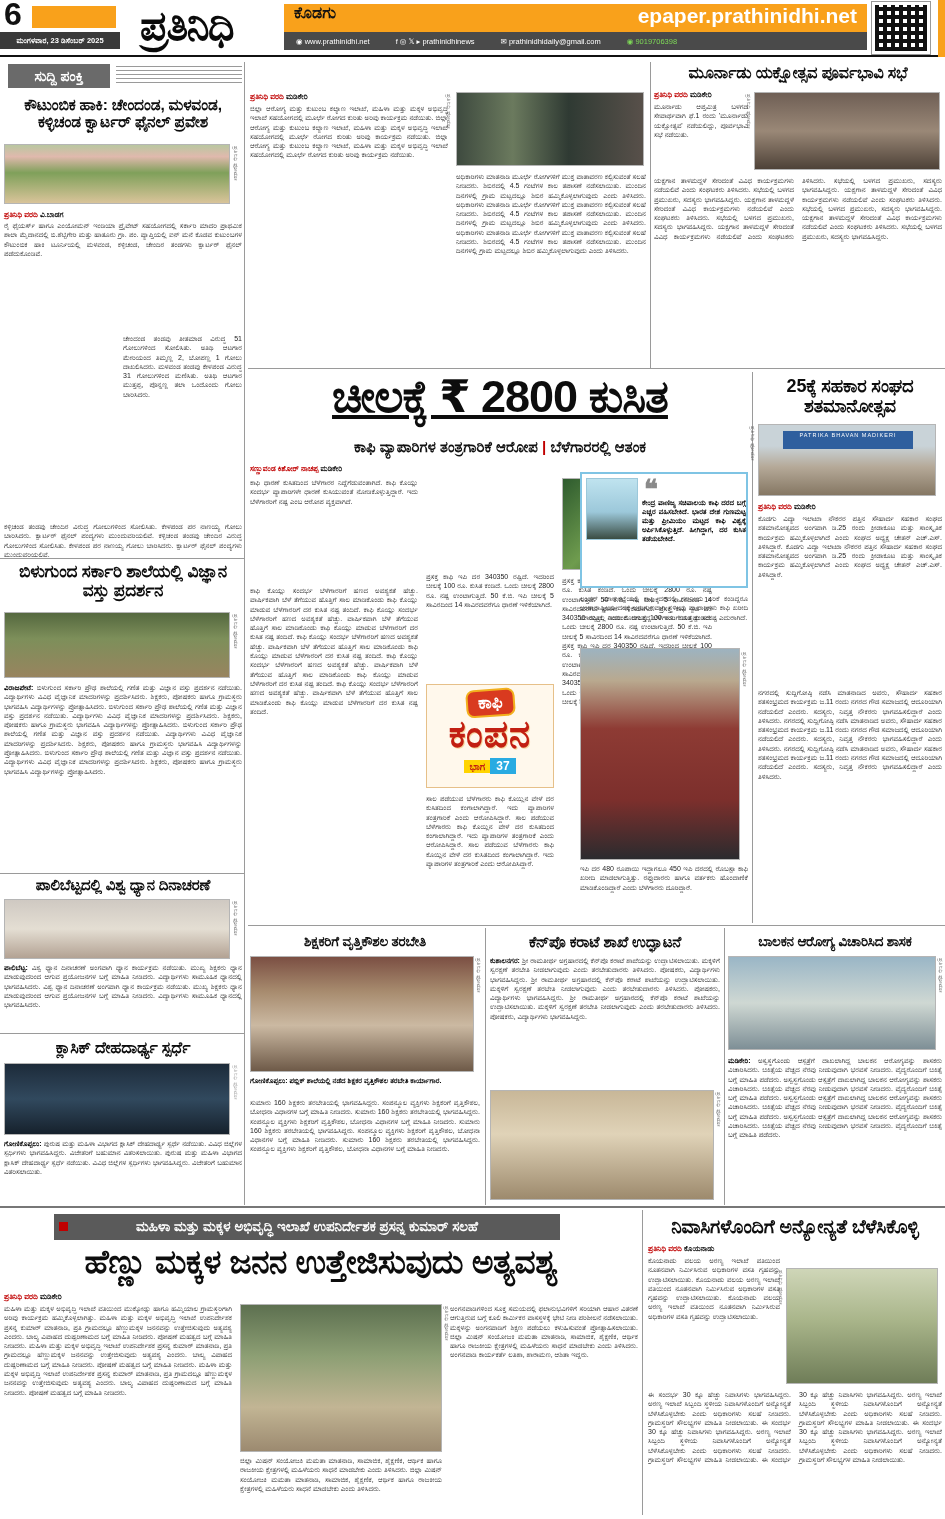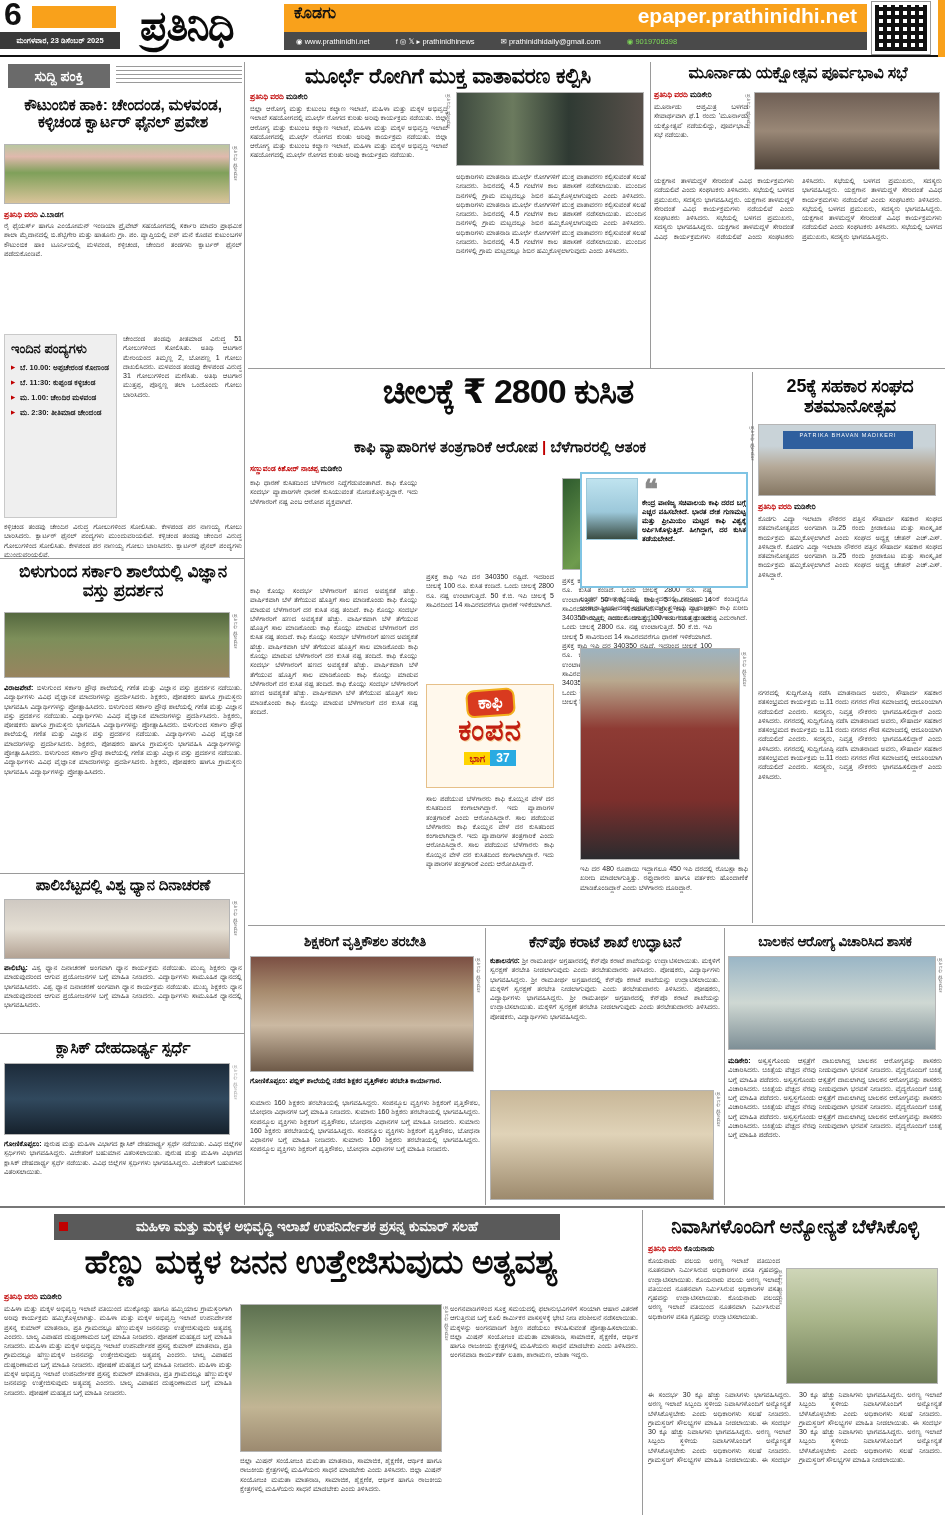--- a/index.html
+++ b/index.html
@@ -32,21 +32,21 @@
   
   #matches{background:#efefef;border:1px solid #c9c9c9;padding:6px 6px;}
   #matches .t{font-weight:bold;font-size:13px;line-height:1.25;color:#111;margin-bottom:6px;}
   #matches .it{font-size:7.5px;font-weight:bold;color:#222;margin:5px 0;line-height:1.3;padding-left:9px;position:relative;}
   #matches .it::before{content:"▶";color:#c00000;font-size:5.5px;position:absolute;left:0;top:1px;}
   
   #qbox{border:2px solid #7fc4e4;background:#fff;padding:4px;}
   .qmark{color:#8a8a8a;font-size:26px;font-weight:900;line-height:0.8;font-family:"Liberation Serif","DejaVu Serif",serif;}
   
   #klogo1{background:#d93a1f;color:#fff;font-weight:900;font-size:17px;border:2px solid #f2b01e;border-radius:8px;padding:2px 10px;transform:rotate(-4deg);display:inline-block;}
-  #klogo2{color:#c21f12;font-weight:900;font-size:29px;letter-spacing:1px;line-height:0.9;text-shadow:1px 1px 0 #f6d7a0;}
+  #klogo2{color:#c21f12;font-weight:900;font-size:38px;letter-spacing:1px;line-height:0.9;text-shadow:1px 1px 0 #f6d7a0;}
   .chip-y{background:#ffd400;color:#c21f12;font-weight:bold;font-size:10px;padding:1px 5px;}
   .chip-b{background:#29abe2;color:#fff;font-weight:bold;font-size:12px;padding:1px 6px;}
   
   #kicker{background:#5a5a5a;color:#fff;font-weight:bold;font-size:13.5px;display:flex;align-items:center;justify-content:center;gap:8px;}
   #kicker .sq{width:9px;height:9px;background:#c00000;position:absolute;left:5px;top:8px;}
   .banner{position:absolute;background:#2f5f9e;color:#fff;font-size:5.5px;text-align:center;letter-spacing:1px;line-height:9px;}
 </style>
 </head>
 <body>
 
@@ -90,27 +90,20 @@
     <div class="abs" id="newslabel" style="left:4px;top:2px;width:102px;height:24px;">ಸುದ್ದಿ ಪಂಕ್ತಿ</div>
     <div class="abs" id="labellines" style="left:112px;top:4px;width:126px;height:20px;"></div>
     <div class="abs hl" style="left:0;top:34px;width:238px;font-size:15.5px;">ಕೌಟುಂಬಿಕ ಹಾಕಿ: ಚೇಂದಂಡ, ಮಳವಂಡ, ಕಳ್ಳಿಚಂಡ ಕ್ವಾರ್ಟರ್ ಫೈನಲ್ ಪ್ರವೇಶ</div>
     <div class="ph" style="left:0;top:82px;width:226px;height:60px;background:linear-gradient(180deg,#b9c7a0 0%,#e0b9ad 20%,#7fa05a 48%,#d9c49a 100%);"></div>
     <div class="credit" style="left:229px;top:84px;">ಪ್ರತಿನಿಧಿ ಫೋಟೋ</div>
     <div class="abs byl" style="left:0;top:148px;">
       <span class="red">ಪ್ರತಿನಿಧಿ ವರದಿ</span>
       <span>ವಿ.ಬಾಡಗ</span>
     </div>
     <div class="abs body" style="left:0;top:159px;width:238px;height:110px;overflow:hidden;">ರೈ ಫೈಯರ್ಸ್ ಹಾಗೂ ಎಂಯೋಮನ್ ಇಂಡಿಯಾ ಪ್ರೈವೇಟ್ ಸಹಯೋಗದಲ್ಲಿ ಸರ್ಕಾರಿ ಮಾದರಿ ಪ್ರಾಥಮಿಕ ಶಾಲಾ ಮೈದಾನದಲ್ಲಿ ಬಿ.ಶೆಟ್ಟಿಗೇರಿ ಮತ್ತು ಹಾತೂರು ಗ್ರಾ. ಪಂ. ವ್ಯಾಪ್ತಿಯಲ್ಲಿ ಐನ್ ಮನೆ ಕೊಡವ ಕುಟುಂಬಗಳ ಕೌಟುಂಬಿಕ ಹಾಕಿ ಟೂರ್ನಿಯಲ್ಲಿ ಮಳವಂಡ, ಕಳ್ಳಿಚಂಡ, ಚೇಂದಿರ ತಂಡಗಳು ಕ್ವಾರ್ಟರ್ ಫೈನಲ್ ಪಡೆದುಕೊಂಡಿವೆ.</div>
-    <div class="abs" id="matches" style="left:0;top:272px;width:113px;height:184px;">
-      <div class="t">ಇಂದಿನ ಪಂದ್ಯಗಳು</div>
-      <div class="it">ಬೆ. 10.00: ಅಪ್ಪಚೇರಂಡ ಕೋಣಂಡ</div>
-      <div class="it">ಬೆ. 11:30: ಕುಪ್ಪಂಡ ಕಳ್ಳಿಚಂಡ</div>
-      <div class="it">ಮ. 1.00: ಚೇಂದಿರ ಮಳವಂಡ</div>
-      <div class="it">ಮ. 2:30: ತೀತಿಮಾಡ ಚೇಂದಂಡ</div>
-    </div>
     <div class="abs body" style="left:119px;top:272px;width:119px;height:184px;overflow:hidden;">ಚೇಂದಂಡ ತಂಡವು ತೀತಮಾಡ ವಿರುದ್ಧ 51 ಗೋಲುಗಳಿಂದ ಸೋಲಿಸಿತು. ಅತಿಥಿ ಆಟಗಾರ ಮೇರಿಯಂದ ತಿಮ್ಮಣ್ಣ 2, ಬೋಪಣ್ಣ 1 ಗೋಲು ದಾಖಲಿಸಿದರು. ಮಳವಂಡ ತಂಡವು ಕೇಳಪಂಡ ವಿರುದ್ಧ 31 ಗೋಲುಗಳಿಂದ ಮಣಿಸಿತು. ಅತಿಥಿ ಆಟಗಾರ ಮುತ್ತಪ್ಪ, ಪೊನ್ನಣ್ಣ ತಲಾ ಒಂದೊಂದು ಗೋಲು ಬಾರಿಸಿದರು.</div>
     <div class="abs body" style="left:0;top:460px;width:238px;height:92px;overflow:hidden;">ಕಳ್ಳಿಚಂಡ ತಂಡವು ಚೇಂದಿರ ವಿರುದ್ಧ ಗೋಲುಗಳಿಂದ ಸೋಲಿಸಿತು. ಕೇಳಪಂಡ ಪರ ನಾಣಯ್ಯ ಗೋಲು ಬಾರಿಸಿದರು. ಕ್ವಾರ್ಟರ್ ಫೈನಲ್ ಪಂದ್ಯಗಳು ಮುಂದುವರಿಯಲಿವೆ. ಕಳ್ಳಿಚಂಡ ತಂಡವು ಚೇಂದಿರ ವಿರುದ್ಧ ಗೋಲುಗಳಿಂದ ಸೋಲಿಸಿತು. ಕೇಳಪಂಡ ಪರ ನಾಣಯ್ಯ ಗೋಲು ಬಾರಿಸಿದರು. ಕ್ವಾರ್ಟರ್ ಫೈನಲ್ ಪಂದ್ಯಗಳು ಮುಂದುವರಿಯಲಿವೆ.</div>
   </div>
 
   <div class="abs" style="left:4px;top:560px;width:238px;height:312px;">
     <div class="abs hl" style="left:0;top:2px;width:238px;font-size:17px;">ಬಿಳುಗುಂದ ಸರ್ಕಾರಿ ಶಾಲೆಯಲ್ಲಿ ವಿಜ್ಞಾನ ವಸ್ತು ಪ್ರದರ್ಶನ</div>
     <div class="ph" style="left:0;top:52px;width:226px;height:66px;background:linear-gradient(180deg,#55683f,#7d8f5a 40%,#98845f);"></div>
     <div class="credit" style="left:229px;top:54px;">ಪ್ರತಿನಿಧಿ ಫೋಟೋ</div>
     <div class="abs body" style="left:0;top:123px;width:238px;height:186px;overflow:hidden;">
       <span class="lead">ವಿರಾಜಪೇಟೆ:</span>
@@ -132,21 +125,20 @@
     <div class="abs hl" style="left:0;top:4px;width:238px;font-size:16px;">ಕ್ಲಾಸಿಕ್ ದೇಹದಾರ್ಢ್ಯ ಸ್ಪರ್ಧೆ</div>
     <div class="ph" style="left:0;top:28px;width:226px;height:72px;background:linear-gradient(180deg,#1d2b3a,#31495e 50%,#16212c);"></div>
     <div class="credit" style="left:229px;top:30px;color:#999;">ಪ್ರತಿನಿಧಿ ಫೋಟೋ</div>
     <div class="abs body" style="left:0;top:104px;width:238px;height:62px;overflow:hidden;">
       <span class="lead">ಗೋಣಿಕೊಪ್ಪಲು:</span>
       <span>ಪುರುಷ ಮತ್ತು ಮಹಿಳಾ ವಿಭಾಗದ ಕ್ಲಾಸಿಕ್ ದೇಹದಾರ್ಢ್ಯ ಸ್ಪರ್ಧೆ ನಡೆಯಿತು. ವಿವಿಧ ಜಿಲ್ಲೆಗಳ ಸ್ಪರ್ಧಿಗಳು ಭಾಗವಹಿಸಿದ್ದರು. ವಿಜೇತರಿಗೆ ಬಹುಮಾನ ವಿತರಿಸಲಾಯಿತು. ಪುರುಷ ಮತ್ತು ಮಹಿಳಾ ವಿಭಾಗದ ಕ್ಲಾಸಿಕ್ ದೇಹದಾರ್ಢ್ಯ ಸ್ಪರ್ಧೆ ನಡೆಯಿತು. ವಿವಿಧ ಜಿಲ್ಲೆಗಳ ಸ್ಪರ್ಧಿಗಳು ಭಾಗವಹಿಸಿದ್ದರು. ವಿಜೇತರಿಗೆ ಬಹುಮಾನ ವಿತರಿಸಲಾಯಿತು.</span>
     </div>
   </div>
 
   <div class="abs" style="left:250px;top:62px;width:396px;height:304px;">
-    <div class="abs hl" style="left:0;top:2px;width:396px;font-size:21px;">ಮೂರ್ಛೆ ರೋಗಿಗೆ ಮುಕ್ತ ವಾತಾವರಣ ಕಲ್ಪಿಸಿ</div>
     <div class="abs byl" style="left:0;top:30px;">
       <span class="red">ಪ್ರತಿನಿಧಿ ವರದಿ</span>
       <span>ಮಡಿಕೇರಿ</span>
     </div>
     <div class="ph" style="left:206px;top:30px;width:188px;height:74px;background:linear-gradient(90deg,#3e4a3f,#6b7a5e 30%,#2f3a33 60%,#58504a);"></div>
     <div class="credit" style="left:196px;top:32px;">ಪ್ರತಿನಿಧಿ ಫೋಟೋ</div>
     <div class="abs body" style="left:0;top:42px;width:198px;height:262px;overflow:hidden;">ಜಿಲ್ಲಾ ಆರೋಗ್ಯ ಮತ್ತು ಕುಟುಂಬ ಕಲ್ಯಾಣ ಇಲಾಖೆ, ಮಹಿಳಾ ಮತ್ತು ಮಕ್ಕಳ ಅಭಿವೃದ್ಧಿ ಇಲಾಖೆ ಸಹಯೋಗದಲ್ಲಿ ಮೂರ್ಛೆ ರೋಗದ ಕುರಿತು ಅರಿವು ಕಾರ್ಯಕ್ರಮ ನಡೆಯಿತು. ಜಿಲ್ಲಾ ಆರೋಗ್ಯ ಮತ್ತು ಕುಟುಂಬ ಕಲ್ಯಾಣ ಇಲಾಖೆ, ಮಹಿಳಾ ಮತ್ತು ಮಕ್ಕಳ ಅಭಿವೃದ್ಧಿ ಇಲಾಖೆ ಸಹಯೋಗದಲ್ಲಿ ಮೂರ್ಛೆ ರೋಗದ ಕುರಿತು ಅರಿವು ಕಾರ್ಯಕ್ರಮ ನಡೆಯಿತು. ಜಿಲ್ಲಾ ಆರೋಗ್ಯ ಮತ್ತು ಕುಟುಂಬ ಕಲ್ಯಾಣ ಇಲಾಖೆ, ಮಹಿಳಾ ಮತ್ತು ಮಕ್ಕಳ ಅಭಿವೃದ್ಧಿ ಇಲಾಖೆ ಸಹಯೋಗದಲ್ಲಿ ಮೂರ್ಛೆ ರೋಗದ ಕುರಿತು ಅರಿವು ಕಾರ್ಯಕ್ರಮ ನಡೆಯಿತು.</div>
     <div class="abs body" style="left:206px;top:110px;width:190px;height:194px;overflow:hidden;">ಅಧಿಕಾರಿಗಳು ಮಾತನಾಡಿ ಮೂರ್ಛೆ ರೋಗಿಗಳಿಗೆ ಮುಕ್ತ ವಾತಾವರಣ ಕಲ್ಪಿಸುವಂತೆ ಸಲಹೆ ನೀಡಿದರು. ಶಿಬಿರದಲ್ಲಿ 4.5 ಗಂಟೆಗಳ ಕಾಲ ತಪಾಸಣೆ ನಡೆಸಲಾಯಿತು. ಮುಂದಿನ ದಿನಗಳಲ್ಲಿ ಗ್ರಾಮ ಮಟ್ಟದಲ್ಲೂ ಶಿಬಿರ ಹಮ್ಮಿಕೊಳ್ಳಲಾಗುವುದು ಎಂದು ತಿಳಿಸಿದರು. ಅಧಿಕಾರಿಗಳು ಮಾತನಾಡಿ ಮೂರ್ಛೆ ರೋಗಿಗಳಿಗೆ ಮುಕ್ತ ವಾತಾವರಣ ಕಲ್ಪಿಸುವಂತೆ ಸಲಹೆ ನೀಡಿದರು. ಶಿಬಿರದಲ್ಲಿ 4.5 ಗಂಟೆಗಳ ಕಾಲ ತಪಾಸಣೆ ನಡೆಸಲಾಯಿತು. ಮುಂದಿನ ದಿನಗಳಲ್ಲಿ ಗ್ರಾಮ ಮಟ್ಟದಲ್ಲೂ ಶಿಬಿರ ಹಮ್ಮಿಕೊಳ್ಳಲಾಗುವುದು ಎಂದು ತಿಳಿಸಿದರು. ಅಧಿಕಾರಿಗಳು ಮಾತನಾಡಿ ಮೂರ್ಛೆ ರೋಗಿಗಳಿಗೆ ಮುಕ್ತ ವಾತಾವರಣ ಕಲ್ಪಿಸುವಂತೆ ಸಲಹೆ ನೀಡಿದರು. ಶಿಬಿರದಲ್ಲಿ 4.5 ಗಂಟೆಗಳ ಕಾಲ ತಪಾಸಣೆ ನಡೆಸಲಾಯಿತು. ಮುಂದಿನ ದಿನಗಳಲ್ಲಿ ಗ್ರಾಮ ಮಟ್ಟದಲ್ಲೂ ಶಿಬಿರ ಹಮ್ಮಿಕೊಳ್ಳಲಾಗುವುದು ಎಂದು ತಿಳಿಸಿದರು.</div>
   </div>
 
@@ -156,21 +148,21 @@
       <span class="red">ಪ್ರತಿನಿಧಿ ವರದಿ</span>
       <span>ಮಡಿಕೇರಿ</span>
     </div>
     <div class="ph" style="left:100px;top:30px;width:186px;height:78px;background:linear-gradient(180deg,#6f5f55,#9a8877 50%,#4e4238);"></div>
     <div class="credit" style="left:92px;top:32px;">ಪ್ರತಿನಿಧಿ ಫೋಟೋ</div>
     <div class="abs body" style="left:0;top:40px;width:94px;height:70px;overflow:hidden;">ಮೂರ್ನಾಡು ಆಪ್ತಮಿತ್ರ ಬಳಗದ ಸೇವಾರ್ಥವಾಗಿ ಫೆ.1 ರಂದು 'ಮೂರ್ನಾಡು ಯಕ್ಷೋತ್ಸವ' ನಡೆಯಲಿದ್ದು, ಪೂರ್ವಭಾವಿ ಸಭೆ ನಡೆಯಿತು.</div>
     <div class="abs body" style="left:0;top:114px;width:288px;height:190px;overflow:hidden;column-count:2;column-gap:8px;">ಯಕ್ಷಗಾನ ತಾಳಮದ್ದಳೆ ಸೇರಿದಂತೆ ವಿವಿಧ ಕಾರ್ಯಕ್ರಮಗಳು ನಡೆಯಲಿವೆ ಎಂದು ಸಂಘಟಕರು ತಿಳಿಸಿದರು. ಸಭೆಯಲ್ಲಿ ಬಳಗದ ಪ್ರಮುಖರು, ಸದಸ್ಯರು ಭಾಗವಹಿಸಿದ್ದರು. ಯಕ್ಷಗಾನ ತಾಳಮದ್ದಳೆ ಸೇರಿದಂತೆ ವಿವಿಧ ಕಾರ್ಯಕ್ರಮಗಳು ನಡೆಯಲಿವೆ ಎಂದು ಸಂಘಟಕರು ತಿಳಿಸಿದರು. ಸಭೆಯಲ್ಲಿ ಬಳಗದ ಪ್ರಮುಖರು, ಸದಸ್ಯರು ಭಾಗವಹಿಸಿದ್ದರು. ಯಕ್ಷಗಾನ ತಾಳಮದ್ದಳೆ ಸೇರಿದಂತೆ ವಿವಿಧ ಕಾರ್ಯಕ್ರಮಗಳು ನಡೆಯಲಿವೆ ಎಂದು ಸಂಘಟಕರು ತಿಳಿಸಿದರು. ಸಭೆಯಲ್ಲಿ ಬಳಗದ ಪ್ರಮುಖರು, ಸದಸ್ಯರು ಭಾಗವಹಿಸಿದ್ದರು. ಯಕ್ಷಗಾನ ತಾಳಮದ್ದಳೆ ಸೇರಿದಂತೆ ವಿವಿಧ ಕಾರ್ಯಕ್ರಮಗಳು ನಡೆಯಲಿವೆ ಎಂದು ಸಂಘಟಕರು ತಿಳಿಸಿದರು. ಸಭೆಯಲ್ಲಿ ಬಳಗದ ಪ್ರಮುಖರು, ಸದಸ್ಯರು ಭಾಗವಹಿಸಿದ್ದರು. ಯಕ್ಷಗಾನ ತಾಳಮದ್ದಳೆ ಸೇರಿದಂತೆ ವಿವಿಧ ಕಾರ್ಯಕ್ರಮಗಳು ನಡೆಯಲಿವೆ ಎಂದು ಸಂಘಟಕರು ತಿಳಿಸಿದರು. ಸಭೆಯಲ್ಲಿ ಬಳಗದ ಪ್ರಮುಖರು, ಸದಸ್ಯರು ಭಾಗವಹಿಸಿದ್ದರು.</div>
   </div>
 
   <div class="abs" style="left:250px;top:372px;width:500px;height:551px;">
-    <div class="abs hl" style="left:8px;top:0;width:500px;font-size:34px;letter-spacing:-1px;">ಚೀಲಕ್ಕೆ ₹ 2800 ಕುಸಿತ</div>
+    <div class="abs hl" style="left:0;top:0;width:500px;font-size:45px;letter-spacing:-1px;text-decoration:underline;">ಚೀಲಕ್ಕೆ ₹ 2800 ಕುಸಿತ</div>
     <div class="abs" style="left:0;top:66px;width:500px;text-align:center;font-weight:bold;font-size:15px;">
       <span>ಕಾಫಿ ವ್ಯಾಪಾರಿಗಳ ತಂತ್ರಗಾರಿಕೆ ಆರೋಪ</span>
       <span style="color:#c00000;font-weight:900;"> | </span>
       <span>ಬೆಳೆಗಾರರಲ್ಲಿ ಆತಂಕ</span>
     </div>
     <div class="abs byl" style="left:0;top:92px;">
       <span class="red">ಸಣ್ಣುವಂಡ ಕಿಶೋರ್ ನಾಚಪ್ಪ</span>
       <span>ಮಡಿಕೇರಿ</span>
     </div>
 

